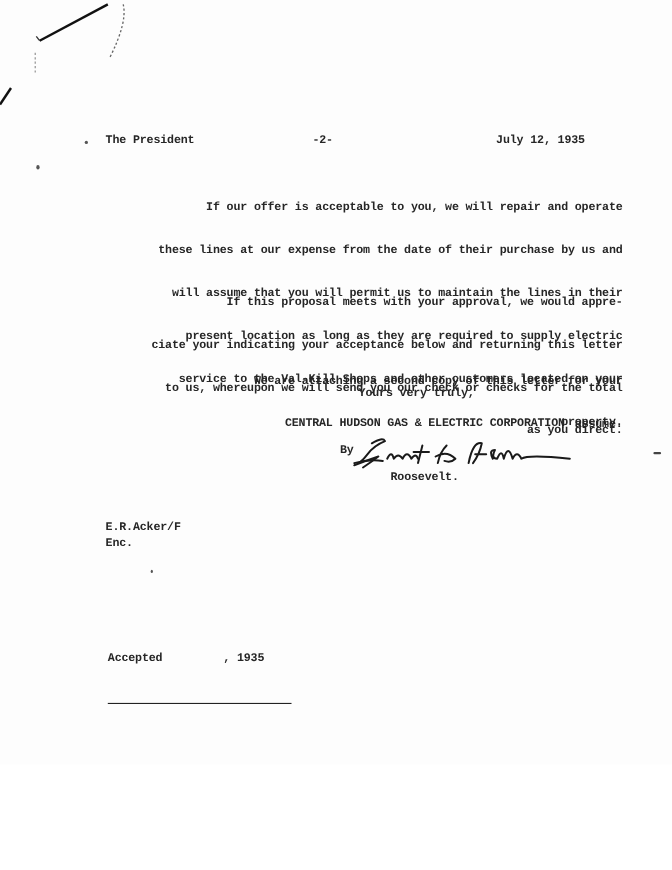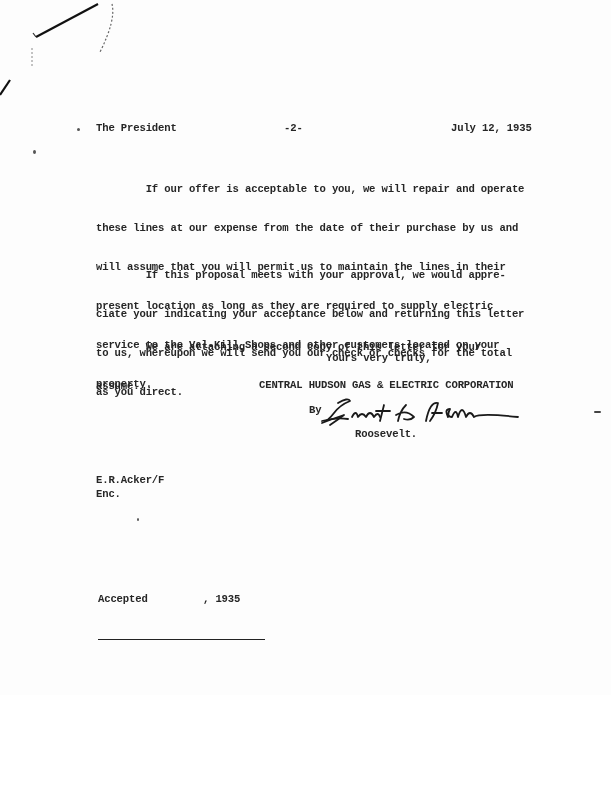--- a/index.html
+++ b/index.html
@@ -20,21 +20,21 @@
     .page {
       position: absolute;
       left: 0; top: 0;
       width: 611px; height: 695px;
       background: #fdfdfd;
     }
     .abs { position: absolute; white-space: pre; }
     .typed { font-weight: bold; letter-spacing: -0.15px; color: #262626; }
     .header-row { top: 122px; }
     .para { left: 96px; width: 470px; }
-    .line { display: block; white-space: pre; }
+    .line { display: block; white-space: pre; text-align: right; }
     .signature-line {
       position: absolute;
       left: 98px; top: 639px;
       width: 167px; height: 0;
       border-top: 1.6px solid #222;
     }
     .marks svg { position: absolute; }
     .speck { position: absolute; background: #555; border-radius: 50%; }
   </style>
 </head>

